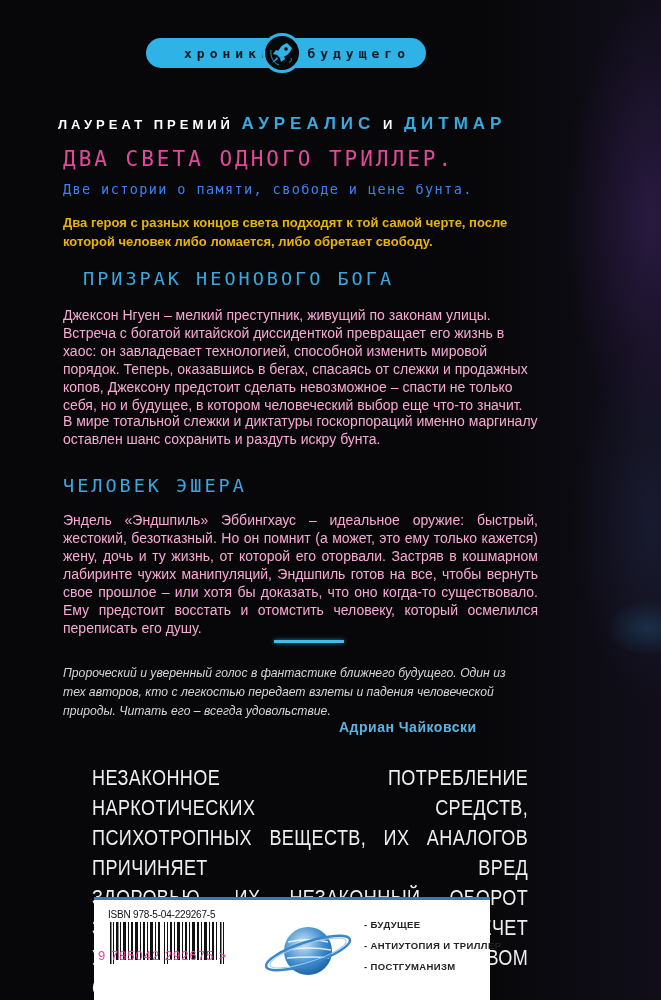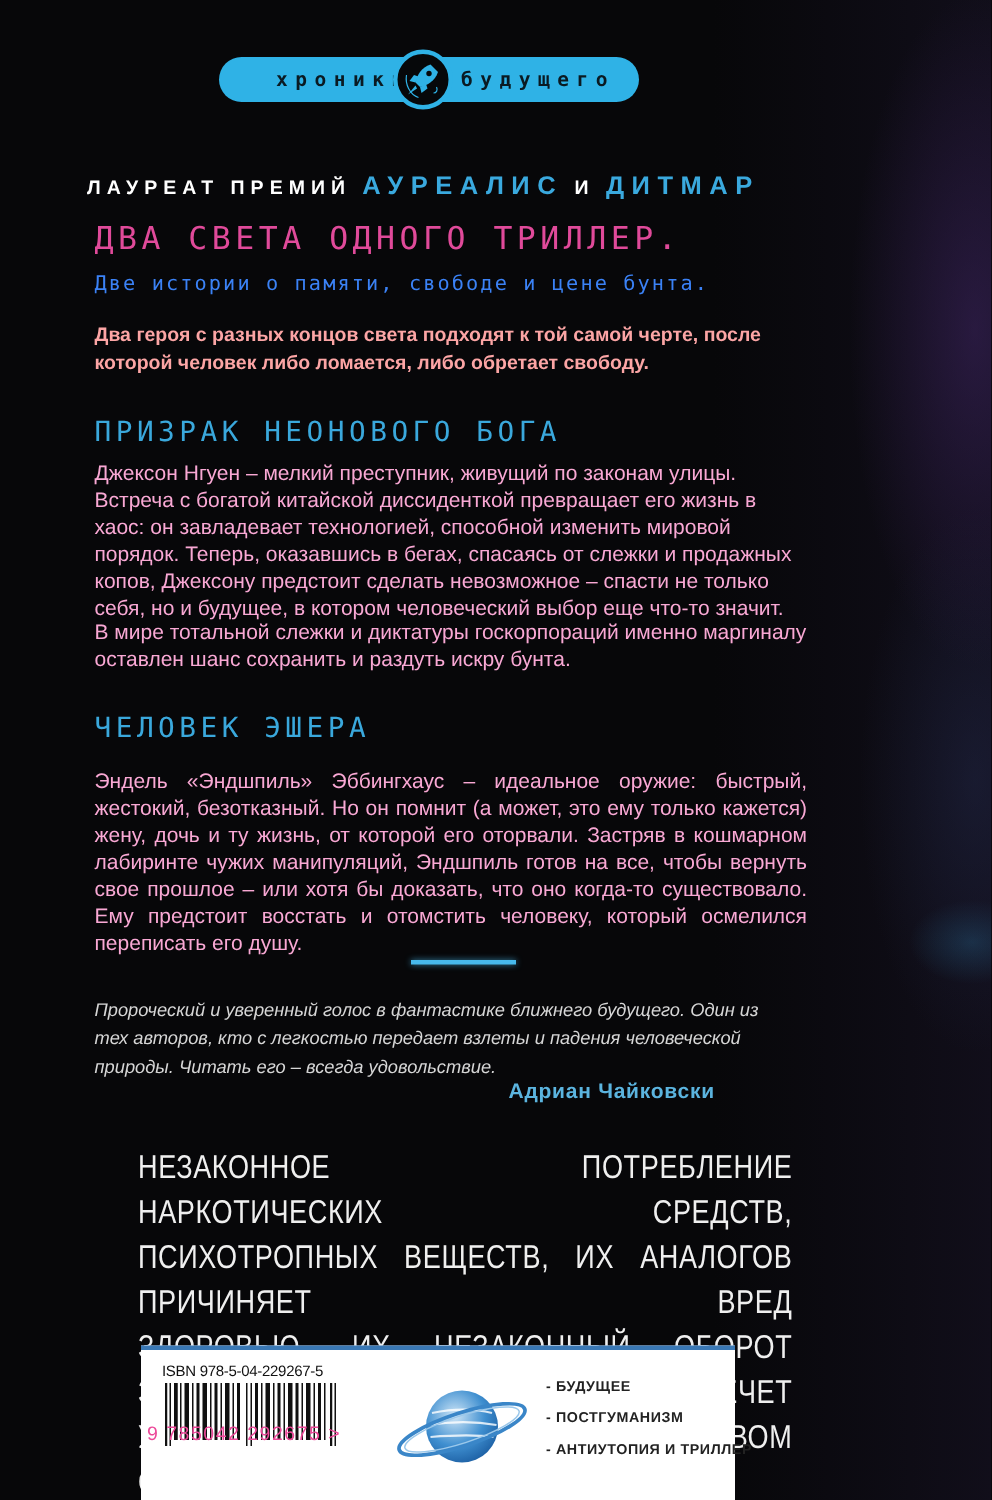--- a/index.html
+++ b/index.html
@@ -51,21 +51,21 @@
   }
   .sub-pink {
     position: absolute; left: 63px; top: 181px;
     font-family: "DejaVu Sans Mono", monospace;
     font-size: 13.5px; letter-spacing: 1.4px; color: #3b82f6; white-space: nowrap;
   }
   .p {
     position: absolute; left: 63px; width: 475px;
     font-size: 14px; line-height: 18px; color: #f9a8d4;
   }
-  .p.lead { font-weight: bold; font-size: 13px; line-height: 19px; color: #fca5a5; }
+  .p.lead { font-weight: bold; font-size: 13px; line-height: 19px; color: #eab308; }
   .p.just { text-align: justify; }
   .h-blue {
     position: absolute; left: 63px;
     font-family: "DejaVu Sans Mono", monospace;
     font-size: 18.5px; letter-spacing: 3px; color: #3aa8dc; white-space: nowrap;
   }
   .divider {
     position: absolute; left: 274px; top: 640px; width: 70px; height: 3px;
     background: #47b9ec; box-shadow: 0 0 4px rgba(71,185,236,0.7);
   }
@@ -133,21 +133,21 @@
   <span>ЛАУРЕАТ ПРЕМИЙ</span>
   <span class="accent">АУРЕАЛИС</span>
   <span>И</span>
   <span class="accent">ДИТМАР</span>
 </div>
 
 <div class="h-pink">ДВА СВЕТА ОДНОГО ТРИЛЛЕР.</div>
 <div class="sub-pink">Две истории о памяти, свободе и цене бунта.</div>
 <div class="p lead" style="top:213px;">Два героя с разных концов света подходят к той самой черте, после которой человек либо ломается, либо обретает свободу.</div>
 
-<div class="h-blue" style="top:278px;">ПРИЗРАК НЕОНОВОГО БОГА</div>
+<div class="h-blue" style="top:268px;margin-left:20px;">ПРИЗРАК НЕОНОВОГО БОГА</div>
 <div class="p" style="top:306px;">Джексон Нгуен – мелкий преступник, живущий по законам улицы. Встреча с богатой китайской диссиденткой превращает его жизнь в хаос: он завладевает технологией, способной изменить мировой порядок. Теперь, оказавшись в бегах, спасаясь от слежки и продажных копов, Джексону предстоит сделать невозможное – спасти не только себя, но и будущее, в котором человеческий выбор еще что-то значит.</div>
 <div class="p" style="top:412px;">В мире тотальной слежки и диктатуры госкорпораций именно маргиналу оставлен шанс сохранить и раздуть искру бунта.</div>
 
 <div class="h-blue" style="top:475px;">ЧЕЛОВЕК ЭШЕРА</div>
 <div class="p just" style="top:511px;">Эндель «Эндшпиль» Эббингхаус – идеальное оружие: быстрый, жестокий, безотказный. Но он помнит (а может, это ему только кажется) жену, дочь и ту жизнь, от которой его оторвали. Застряв в кошмарном лабиринте чужих манипуляций, Эндшпиль готов на все, чтобы вернуть свое прошлое – или хотя бы доказать, что оно когда-то существовало. Ему предстоит восстать и отомстить человеку, который осмелился переписать его душу.</div>
 
 <div class="divider"></div>
 
 <div class="quote">Пророческий и уверенный голос в фантастике ближнего будущего. Один из тех авторов, кто с легкостью передает взлеты и падения человеческой природы. Читать его – всегда удовольствие.</div>
 <div class="quote-author">Адриан Чайковски</div>
@@ -205,16 +205,16 @@
         <stop offset="1" stop-color="#1c5fa3"></stop>
       </radialGradient>
     </defs>
     <circle cx="46" cy="31" r="24" fill="url(#pg)"></circle>
     <path d="M26 22 C36 20 50 18 66 22 M23 30 C36 28 52 27 69 30 M25 38 C38 37 52 36 67 38" stroke="#ffffff" stroke-width="1.5" fill="none" opacity="0.8"></path>
     <ellipse cx="46" cy="33" rx="44" ry="11" fill="none" stroke="#3a86c8" stroke-width="2.5" transform="rotate(-18 46 33)"></ellipse>
     <ellipse cx="46" cy="33" rx="40" ry="9" fill="none" stroke="#9cc8ea" stroke-width="1" transform="rotate(-18 46 33)"></ellipse>
   </svg>
   <div class="genres">
     <div>- БУДУЩЕЕ</div>
+    <div>- АНТИУТОПИЯ И ТРИЛЛЕР</div>
     <div>- ПОСТГУМАНИЗМ</div>
-    <div>- АНТИУТОПИЯ И ТРИЛЛЕР</div>
   </div>
 </div>
 
 </body></html>

